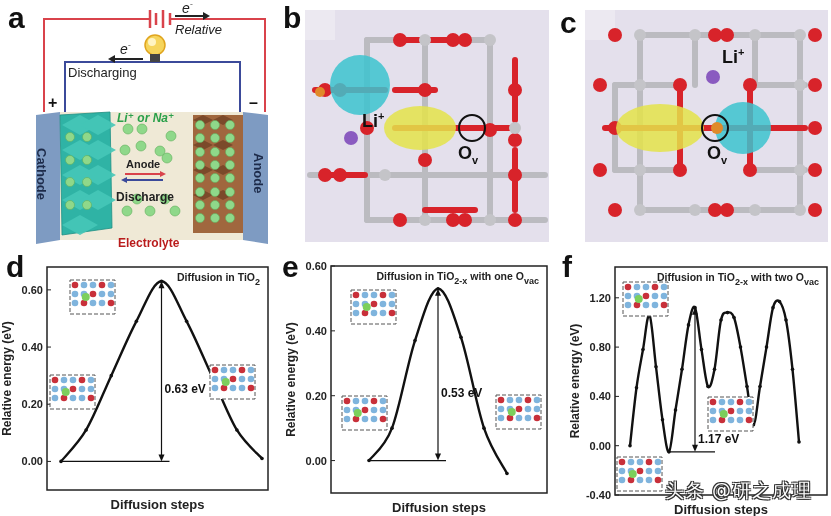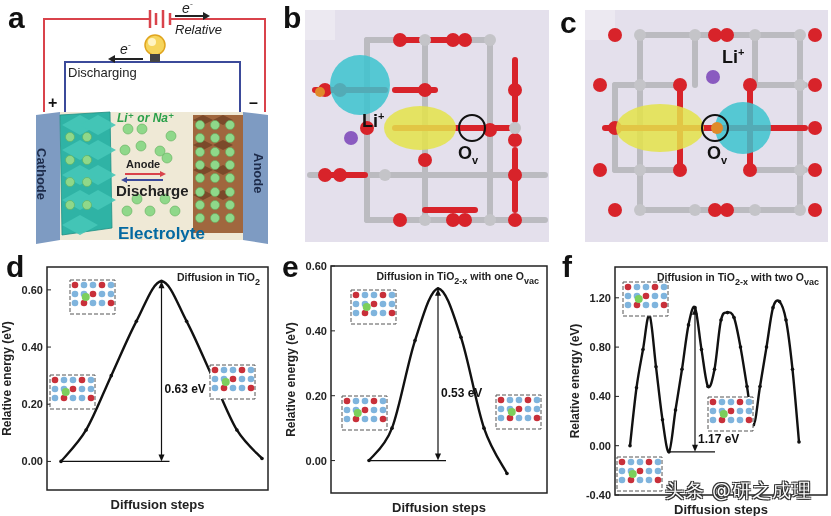--- a/index.html
+++ b/index.html
@@ -119,24 +119,24 @@
   <polygon points="121,180 127,177 127,183" fill="#3b4a9a"></polygon>
 </svg>
 <div class="abs" style="left:175px;top:22px;font-size:13px;font-style:italic;color:#222;">Relative</div>
 <div class="abs" style="left:182px;top:-1px;font-size:14px;font-style:italic;color:#222;"><span>e</span><sup style="font-size:9px;">-</sup></div>
 <div class="abs" style="left:68px;top:65px;font-size:13px;color:#222;">Discharging</div>
 <div class="abs" style="left:120px;top:40px;font-size:14px;font-style:italic;color:#222;"><span>e</span><sup style="font-size:9px;">-</sup></div>
 <div class="abs" style="left:48px;top:94px;font-size:16px;font-weight:bold;">+</div>
 <div class="abs" style="left:249px;top:94px;font-size:16px;font-weight:bold;">–</div>
 <div class="abs" style="left:117px;top:111px;font-size:12px;font-weight:bold;color:#2aa04a;font-style:italic;">Li⁺ or Na⁺</div>
 <div class="abs" style="left:126px;top:158px;font-size:11px;font-weight:bold;color:#222;">Anode</div>
-<div class="abs" style="left:116px;top:182px;font-size:15px;font-weight:bold;color:#222;">Discharge</div>
+<div class="abs" style="left:116px;top:190px;font-size:12px;font-weight:bold;color:#222;">Discharge</div>
 <div class="abs" style="left:34px;top:148px;font-size:13px;font-weight:bold;color:#1d2b4a;writing-mode:vertical-rl;">Cathode</div>
 <div class="abs" style="left:251px;top:153px;font-size:13px;font-weight:bold;color:#1d2b4a;writing-mode:vertical-rl;">Anode</div>
-<div class="abs" style="left:118px;top:224px;font-size:17px;font-weight:bold;color:#0369a1;">Electrolyte</div>
+<div class="abs" style="left:118px;top:236px;font-size:12px;font-weight:bold;color:#b91c1c;">Electrolyte</div>
 
 <div class="plabel" style="left:283px;top:3px;">b</div>
 <svg class="abs" style="left:305px;top:10px;" width="244" height="232" viewBox="0 0 244 232">
   <rect x="0" y="0" width="244" height="232" fill="#e4e0ec"></rect>
   <rect x="0" y="0" width="30" height="30" fill="#ece9f1"></rect>
   <g stroke="#bbbbc0" stroke-width="6" stroke-linecap="round">
     <line x1="62" y1="30" x2="185" y2="30"></line>
       <line x1="185" y1="30" x2="185" y2="118"></line>
     <line x1="62" y1="30" x2="62" y2="210"></line>
       <line x1="185" y1="118" x2="185" y2="210"></line>

